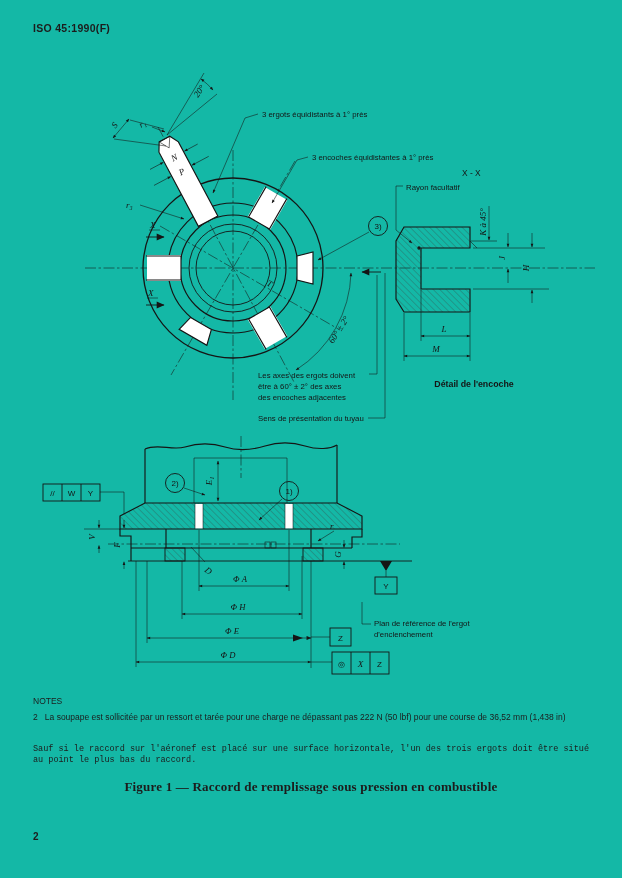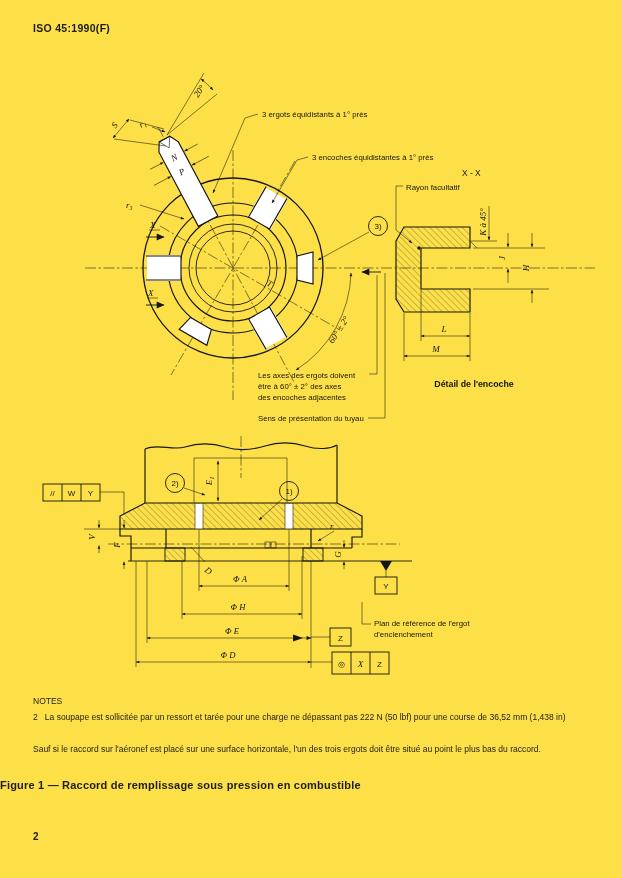--- a/index.html
+++ b/index.html
@@ -1,27 +1,27 @@
 <!DOCTYPE html>
 <html><head>
 <meta charset="utf-8">
 <style>
   html,body{margin:0;padding:0;background:#e8e8e8;}
   .page{
     position:relative;width:622px;height:878px;margin:0 auto;
-    background:#fde047;overflow:hidden;
+    background:#14b8a6;overflow:hidden;
     font-family:"Liberation Sans",sans-serif;color:#1c1c1c;
   }
   .hdr{position:absolute;left:33px;top:22px;font-weight:bold;font-size:10.5px;letter-spacing:.3px;}
   .pagenum{position:absolute;left:33px;top:831px;font-weight:bold;font-size:10px;}
-  .figcap{position:absolute;left:0;top:779px;width:100%;font-weight:bold;font-size:11px;letter-spacing:.2px;}
+  .figcap{position:absolute;left:0;top:779px;width:100%;text-align:center;font-weight:bold;font-size:13px;letter-spacing:.2px;font-family:Liberation Serif, serif;}
   .notes{position:absolute;left:33px;top:671px;width:566px;font-size:8.5px;line-height:11.3px;}
   .notes .ttl{margin-bottom:5px;margin-top:25px;}
   .notes .note{margin-bottom:4px;}
-  .notes .addendum{margin-top:20px;}
+  .notes .addendum{margin-top:20px;font-family:Liberation Mono, monospace;}
   svg{position:absolute;left:0;top:0;}
   svg text{stroke:none;fill:#151515;}
   text.ann{font:7.8px "Liberation Sans",sans-serif;}
   text.ann2{font:8.4px "Liberation Sans",sans-serif;}
   text.cap{font:bold 8.8px "Liberation Sans",sans-serif;}
   text.ref{font:8px "Liberation Sans",sans-serif;}
   text.dim{font:italic 9px "Liberation Serif",serif;}
   text.phi{font:italic 8.6px "Liberation Serif",serif;}
   .s-main{stroke-width:1.15;}
   .s-med{stroke-width:0.9;}

